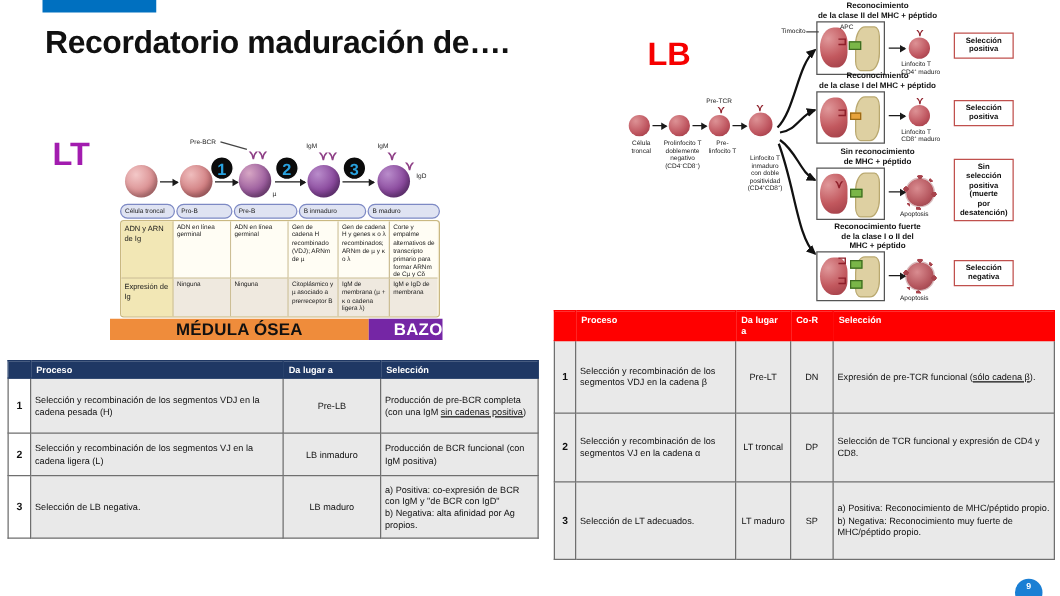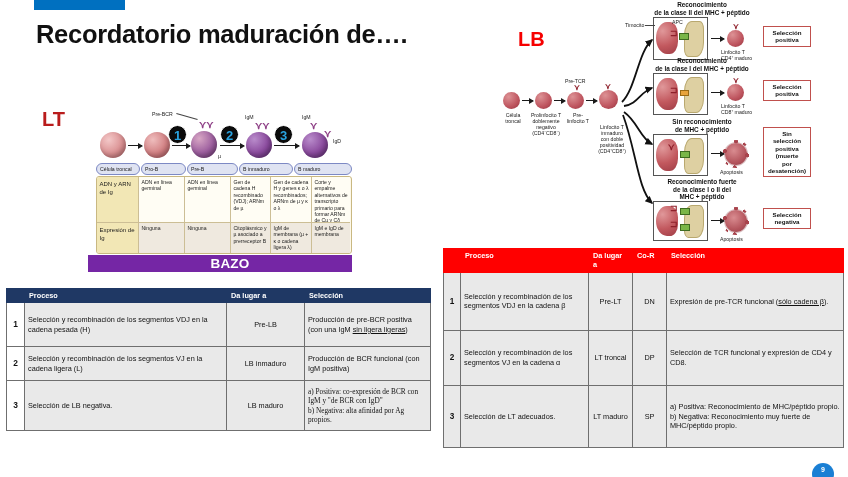--- a/index.html
+++ b/index.html
@@ -28,24 +28,24 @@
     position: absolute; left: 36px; top: 20px;
     font-size: 25.5px; font-weight: bold;
     letter-spacing: -0.3px;
     color: #111111;
     white-space: nowrap;
   }
 
   
   .big-letter {
     position: absolute;
-    font-size: 20px; font-weight: bold;
+    font-size: 26px; font-weight: bold;
     letter-spacing: 0px;
   }
-  #label-lt { left: 42px; top: 108px; color: #b91c1c; }
+  #label-lt { left: 42px; top: 108px; color: #a21caf; }
   #label-lb { left: 518px; top: 28px; color: #f60000; }
 
   
   #fig-lt {
     position: absolute; left: 96px; top: 108px;
     width: 256px; height: 164px;
   }
   
   #lt-cellrow { position: absolute; left: 0; top: 0; width: 256px; height: 56px; }
   .cell {
@@ -339,20 +339,21 @@
       <div class="gc rowhead bottomrow" style="font-size:6px;line-height:7.6px;padding-top:4px;">Expresión de Ig</div>
       <div class="gc r2 bottomrow">Ninguna</div>
       <div class="gc r2 bottomrow">Ninguna</div>
       <div class="gc r2 bottomrow">Citoplásmico y µ asociado a prerreceptor B</div>
       <div class="gc r2 bottomrow">IgM de membrana (µ + κ o cadena ligera λ)</div>
       <div class="gc r2 bottomrow last">IgM e IgD de membrana</div>
     </div>
   </div>
 
   <div id="organ-bar">
+    <div id="organ-marrow">MÉDULA ÓSEA</div>
     <div id="organ-spleen">BAZO</div>
   </div>
 
   <div id="fig-lb">
 
     <div class="mini-cell" style="left:-2px; top:92px;"></div>
     <div class="arrow-s" style="left:17px; top:100px; width:11px;"></div>
     <div class="mini-cell" style="left:30px; top:92px;"></div>
     <div class="arrow-s" style="left:49px; top:100px; width:11px;"></div>
     <div class="mini-cell" style="left:62px; top:92px;"></div>
@@ -462,33 +463,33 @@
           <th>Proceso</th>
           <th>Da lugar a</th>
           <th>Selección</th>
         </tr>
       </thead>
       <tbody>
         <tr style="height:44px;">
           <td class="num">1</td>
           <td class="body">Selección y recombinación de los segmentos VDJ en la cadena pesada (H)</td>
           <td class="ctr">Pre-LB</td>
-          <td class="body"><span>Producción de pre-BCR positiva (con una IgM </span><u>sin ligera ligeras</u><span>)</span></td>
+          <td class="body"><span>Producción de pre-BCR completa (con una IgM </span><u>sin cadenas positiva</u><span>)</span></td>
         </tr>
         <tr style="height:34px;">
           <td class="num">2</td>
           <td class="body">Selección y recombinación de los segmentos VJ en la cadena ligera (L)</td>
           <td class="ctr">LB inmaduro</td>
           <td class="body">Producción de BCR funcional (con IgM positiva)</td>
         </tr>
         <tr style="height:50px;">
           <td class="num">3</td>
           <td class="body">Selección de LB negativa.</td>
           <td class="ctr">LB maduro</td>
-          <td class="body" style="white-space:pre-line;font-family:Liberation Serif, serif;">a) Positiva: co-expresión de BCR con IgM y "de BCR con IgD"
+          <td class="body" style="white-space:pre-line;">a) Positiva: co-expresión de BCR con IgM y "de BCR con IgD"
 b) Negativa: alta afinidad por Ag propios.</td>
         </tr>
       </tbody>
     </table>
   </div>
 
   <div id="table-rt-wrap">
     <table id="table-rt">
       <colgroup>
           <col class="c0">

